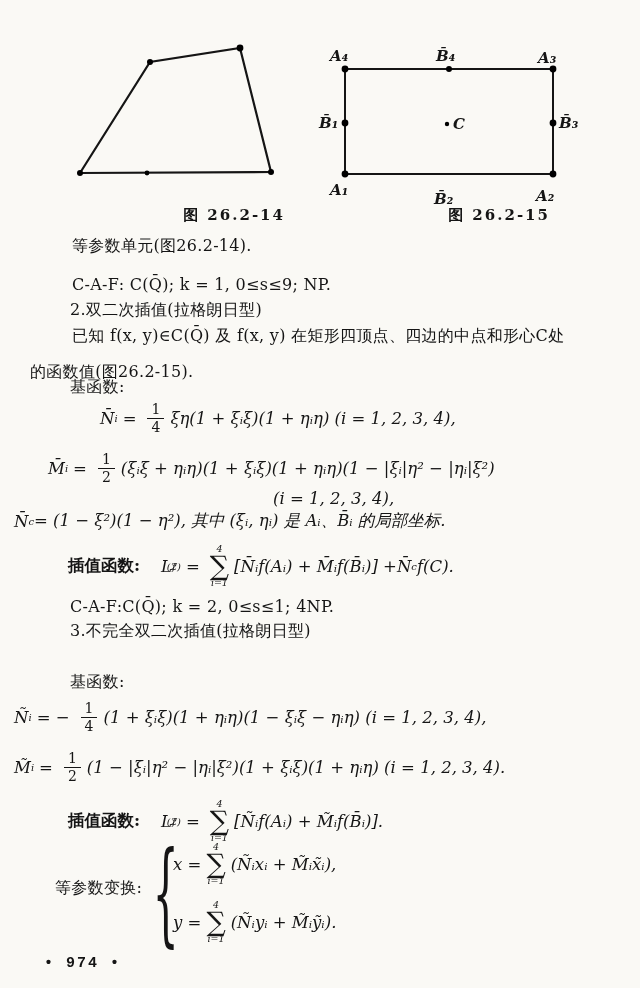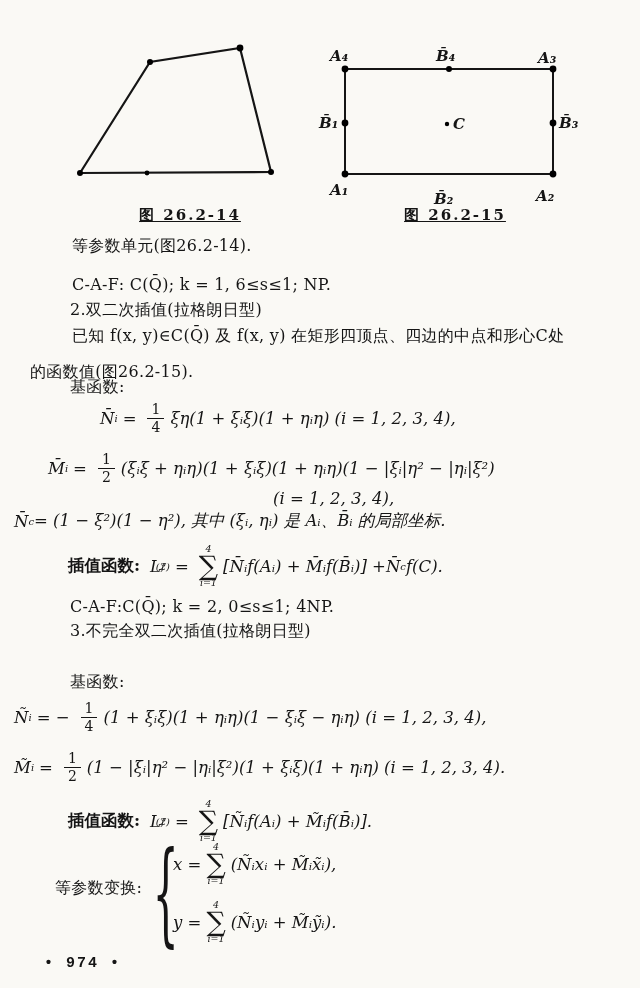--- a/index.html
+++ b/index.html
@@ -21,40 +21,40 @@
   }
   .bold{font-weight:400;}
   .fline{
     position:absolute;
     display:flex;
     align-items:center;
     font-size:16.5px;
     white-space:nowrap;
   }
   .mi{font-style:italic;}
-  .cnlabel{font-style:normal;font-weight:700;margin-right:10px;}
+  .cnlabel{font-style:normal;font-weight:700;margin-right:21px;}
   sub{font-size:10px;font-style:italic;}
   sup{font-size:10px;font-style:italic;}
   .Lsup{margin-left:-9px;vertical-align:9px;}
   .frac{
     display:inline-flex;flex-direction:column;align-items:center;
     vertical-align:middle;margin:0 6px;font-size:14px;line-height:1.15;
     font-style:normal;
   }
   .frac .num{padding:0 4px;border-bottom:1.3px solid #151515;}
   .sum{
     display:inline-flex;flex-direction:column;align-items:center;
     margin:0 5px;line-height:1;font-style:normal;
   }
   .sum .lim{font-size:9.5px;font-style:italic;letter-spacing:0;}
   .sum .sig{font-size:27px;line-height:0.9;}
   .eqsp{margin:0 5px;font-style:normal;}
   .caption{
-    position:absolute;width:190px;text-align:center;
-    font-size:15px;font-weight:700;letter-spacing:2px;text-decoration:underline;
+    position:absolute;width:190px;text-align:right;
+    font-size:15px;font-weight:700;letter-spacing:2px;
   }
   .brace{
     position:absolute;
     font-size:46px;font-weight:400;
     transform:scaleY(2.45) scaleX(0.9);
     transform-origin:center center;
     font-style:normal;
   }
   svg text{
     font-family:"DejaVu Serif","Liberation Serif",serif;
@@ -96,21 +96,21 @@
     <text x="1" y="100">B̄₁</text>
     <text x="135" y="101">C</text>
     <text x="241" y="100">B̄₃</text>
     <text x="12" y="167">A₁</text>
     <text x="116" y="176">B̄₂</text>
     <text x="218" y="173">A₂</text>
   </svg>
   <div class="caption" style="left:360px;top:206px;">图  26.2-15</div>
 
   <div class="tline" style="left:72px;top:236px;">等参数单元(图26.2-14).</div>
-  <div class="tline" style="left:72px;top:275px;">C-A-F:  C(Q̄);  k = 1,  6≤s≤1;  NP.</div>
+  <div class="tline" style="left:72px;top:275px;">C-A-F:  C(Q̄);  k = 1,  0≤s≤9;  NP.</div>
   <div class="tline bold" style="left:70px;top:300px;">2.双二次插值(拉格朗日型)</div>
   <div class="tline" style="left:72px;top:326px;">已知 f(x, y)∈C(Q̄) 及 f(x, y) 在矩形四顶点、四边的中点和形心C处</div>
   <div class="tline" style="left:30px;top:362px;">的函数值(图26.2-15).</div>
   <div class="tline bold" style="left:70px;top:377px;">基函数:</div>
 
   <div class="fline mi" style="left:100px;top:397px;height:42px;">
     <span>N̄</span>
       <sub>i</sub>
     <span class="eqsp">=</span>
     <span class="frac">

